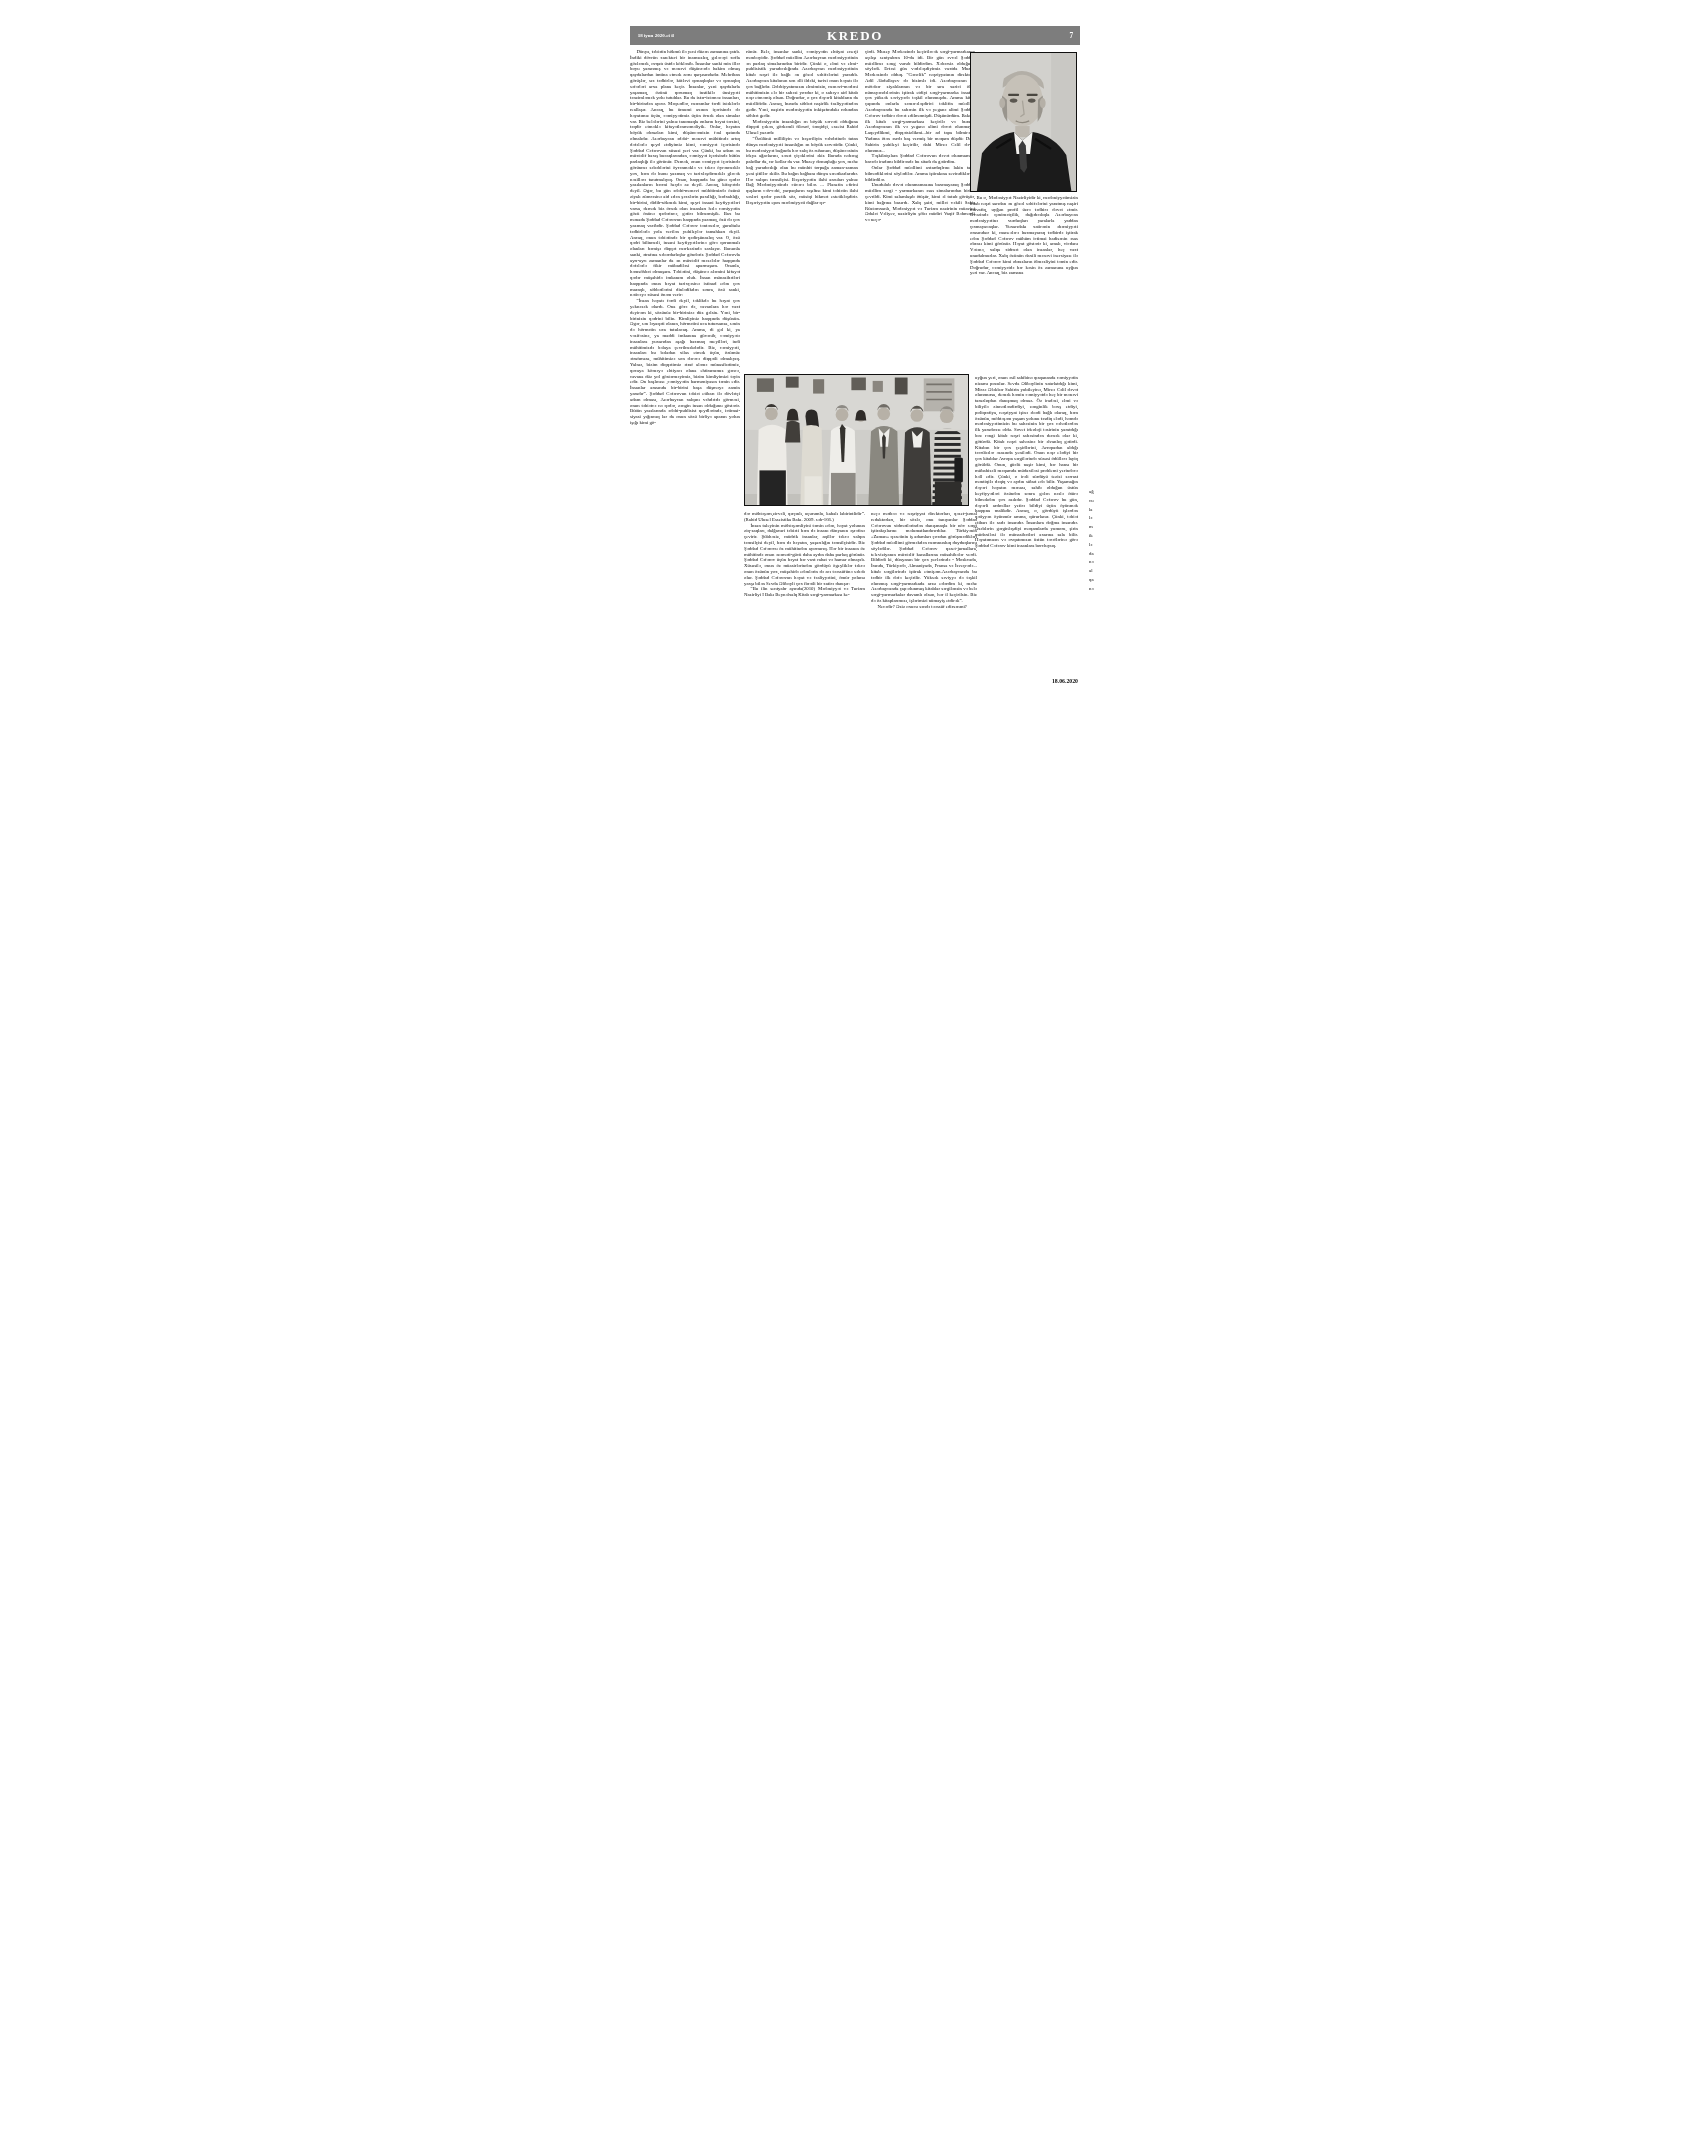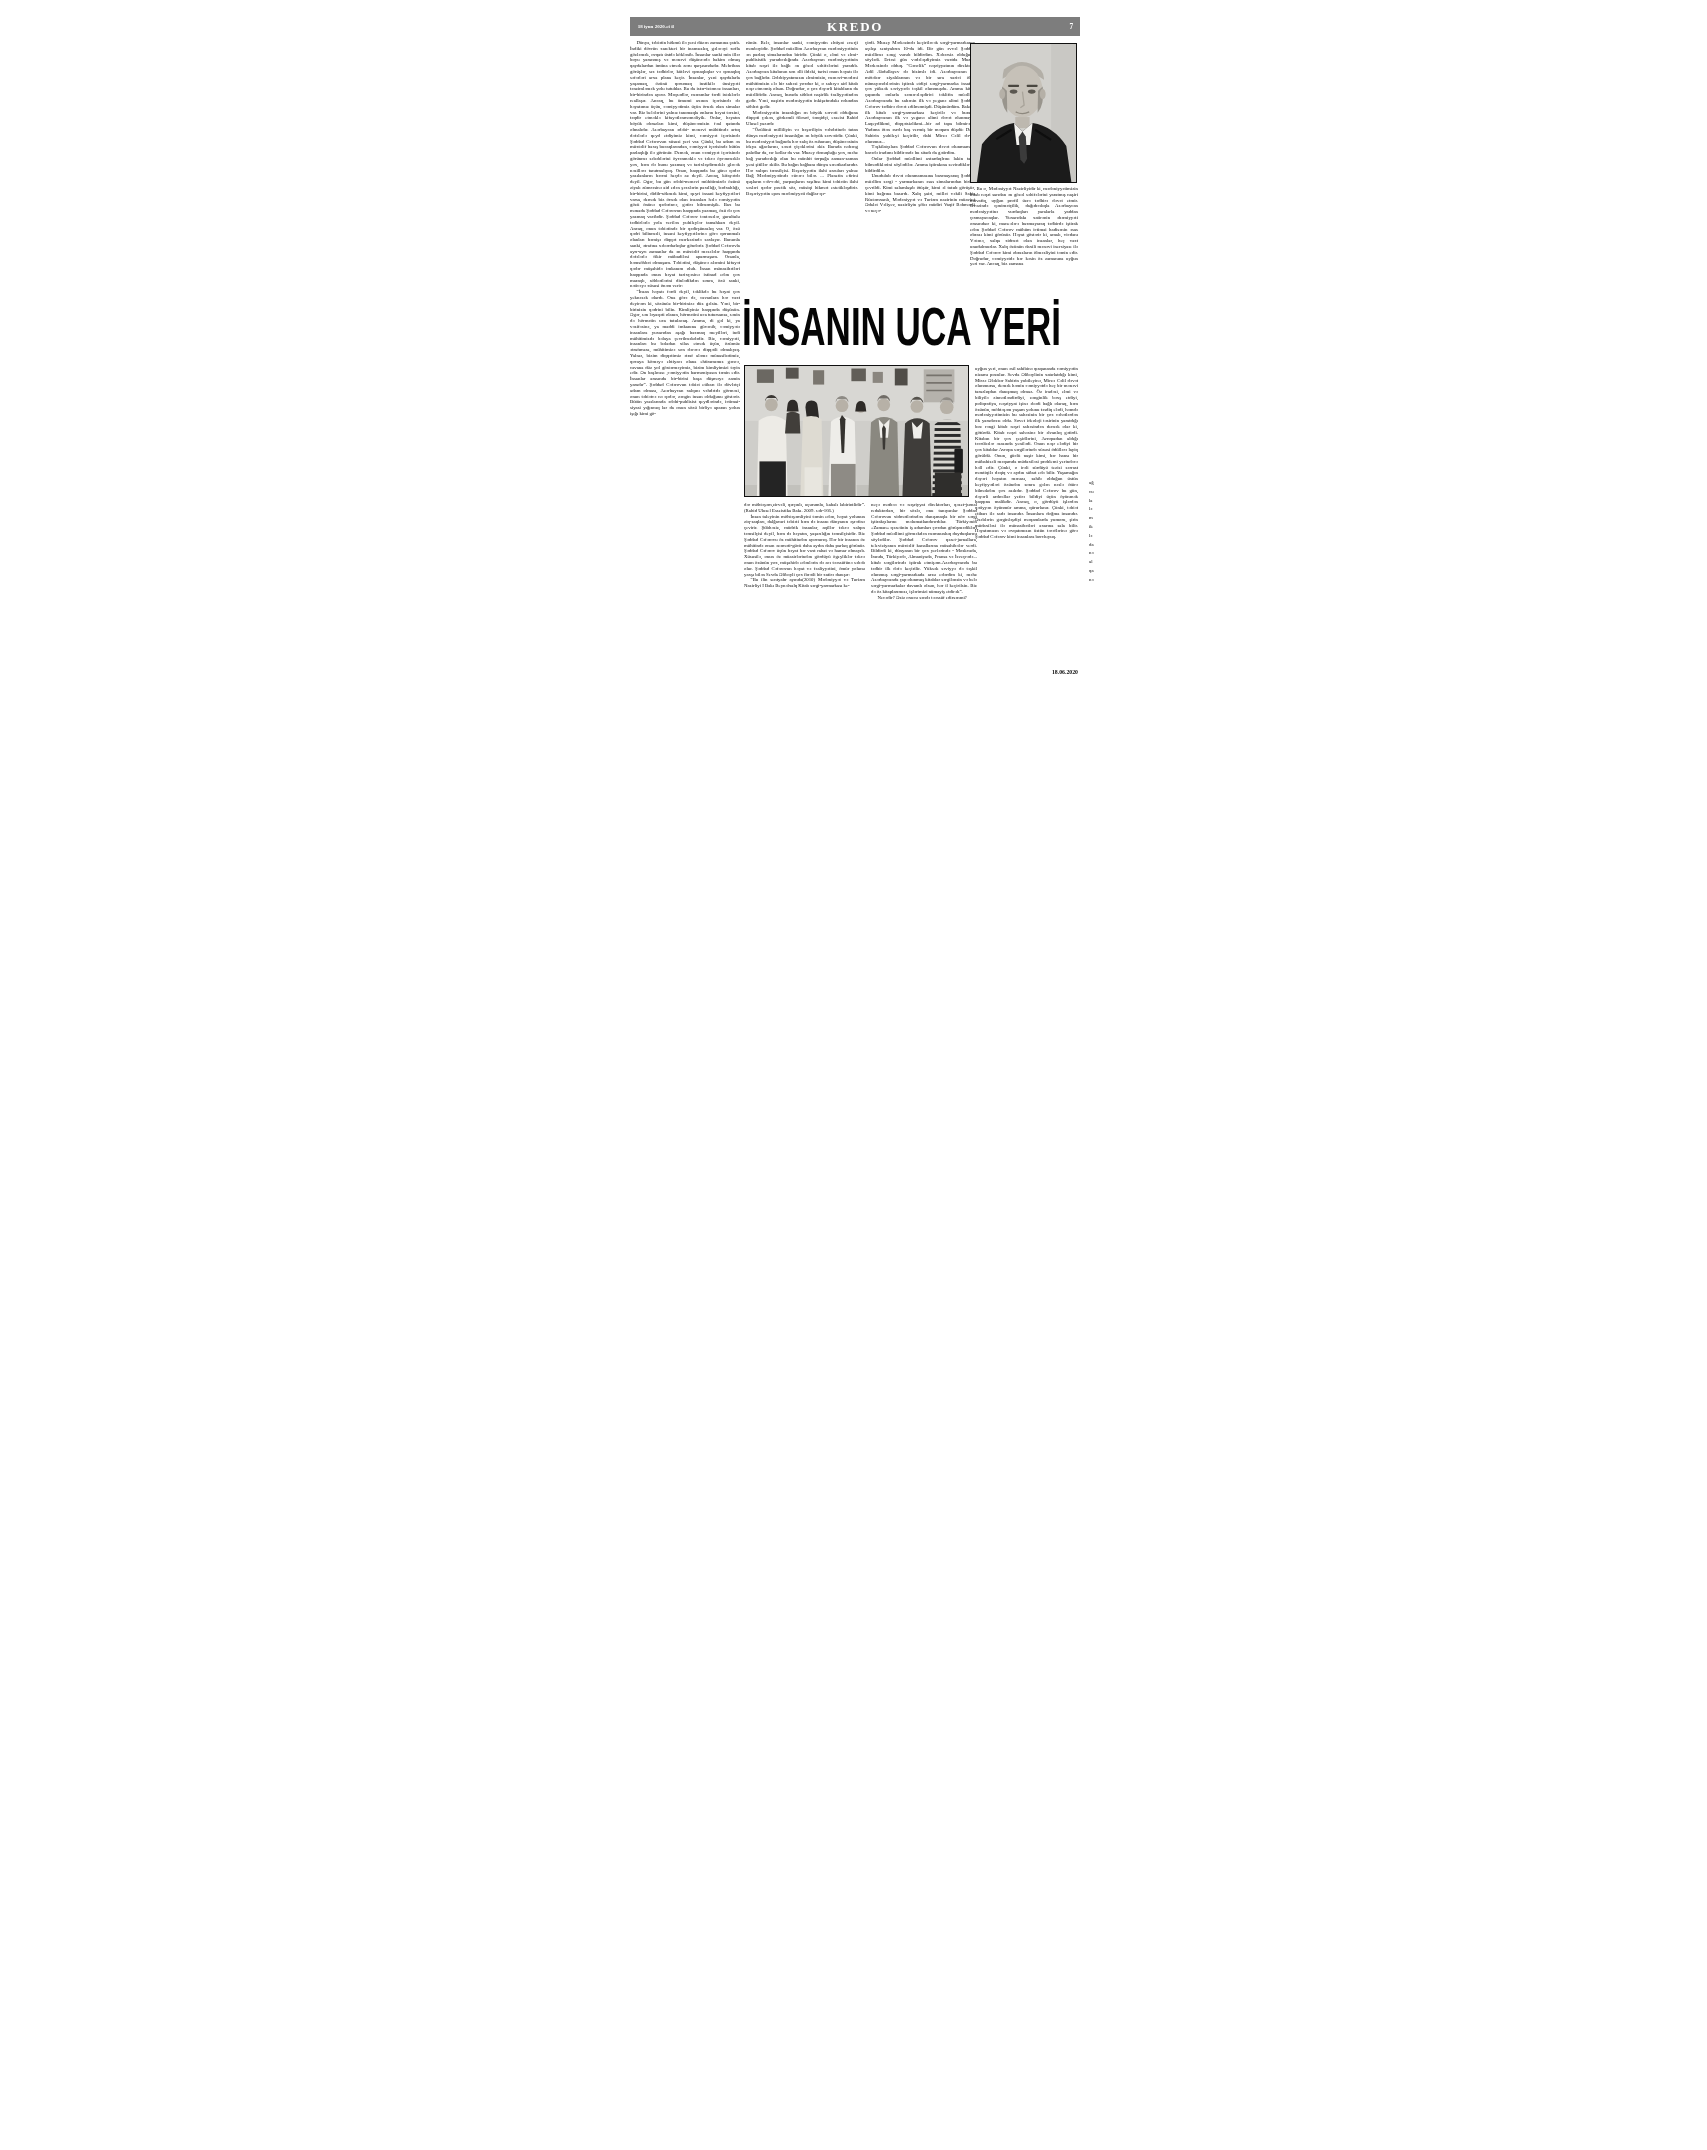--- a/index.html
+++ b/index.html
@@ -1,16 +1,16 @@
 <!DOCTYPE html>
 <html style="font-size:6.9px"><head>
 <meta charset="utf-8">
 <style>
   html,body{margin:0;padding:0;background:#ffffff;}
-  #page{position:relative;width:483px;height:690px;margin:0 auto;background:#ffffff;
+  #page{position:relative;width:483px;height:690px;margin:9px auto;background:#ffffff;
         font-family:"Liberation Serif", serif;color:#0c0c0c;overflow:hidden;}
   
   .hdr{position:absolute;left:18px;top:17px;width:450px;height:18.5px;background:#7d7d7d;color:#ffffff;}
   .hdr-date{position:absolute;left:7.7px;top:0;height:18.5px;line-height:20px;font-size:5px;font-weight:bold;}
   .hdr-mast{position:absolute;left:0;right:0;top:0;height:18.5px;line-height:19.4px;text-align:center;
             font-size:13px;font-weight:bold;letter-spacing:1.7px;}
   .hdr-page{position:absolute;right:6.9px;top:0;height:18.5px;line-height:20px;font-size:7.3px;font-weight:bold;}
   
   .col{position:absolute;font-size:4.8px;line-height:5.8px;text-align:justify;overflow:hidden;}
   .col p{margin:0;text-indent:6.5px;}
@@ -83,23 +83,20 @@
       <path d="M102,186 L122,206 L146,186 L140,238 L108,238 Z" fill="#f2f1ee"></path>
       <path d="M122,206 L113,219 L117,272 L126,282 L133,270 L130,218 Z" fill="#3b3b3b"></path>
       <path d="M60,224 L96,202 M190,226 L152,202" stroke="#0e0e0e" stroke-width="5" fill="none"></path>
     </svg>
   </div>
 
   <div class="col" style="left:358px;top:186px;width:108px;height:119px;">
       <p>Bu o, Mədəniyyət Nazirliyidir ki, mədəniyyətimizin kitab nəşri sarıdan ən gözəl səhifələrini yaratmış naşiri müvafiq, uyğun profil üzrə tədbirə dəvət etmir. Əvəzində qənimətçilik, dağıdıcılıqla Azərbaycan mədəniyyətinə vurduqları yaralarla yaddan çıxmayacaqlar. Yuxarıdakı xatirənin əhəmiyyəti orasındaır ki, maneələrə baxmayaraq tədbirdə iştirak edən Şəddad Cəfərov mühüm ictimai hadisənin əsas obrazı kimi görünür. Həyat göstərir ki, amalı, vicdanı Vətənə, xalqa xidmət olan insanlar, heç vaxt unudulmurlar. Xalq özünün daxili mənəvi inersiyası ilə Şəddad Cəfərov kimi obrazların ölməzliyini təmin edir. Doğrudur, cəmiyyətdə hər kəsin öz zamanına uyğun yeri var. Ancaq, biz zamana</p>
     </div>
 
-  <div class="headline">
-    <span>İNSANIN UCA YERİ</span>
-  </div>
 
   <div class="photo" id="groupphoto" title="Kitab sərgi-yarmarkasında Şəddad Cəfərov həmkarları ilə birlikdə — yeddi-səkkiz nəfərlik qrup fotosu">
     <svg viewBox="0 0 524 308" preserveAspectRatio="none">
       <rect width="524" height="308" fill="#cfceca"></rect>
       <rect width="524" height="130" fill="#d8d7d3"></rect>
       <rect x="28" y="8" width="40" height="32" fill="#6b6862"></rect>
       <rect x="96" y="4" width="30" height="26" fill="#57544f"></rect>
       <rect x="160" y="10" width="26" height="34" fill="#7a766f"></rect>
       <rect x="250" y="6" width="34" height="30" fill="#615e58"></rect>
       <rect x="300" y="14" width="24" height="26" fill="#8a867f"></rect>

